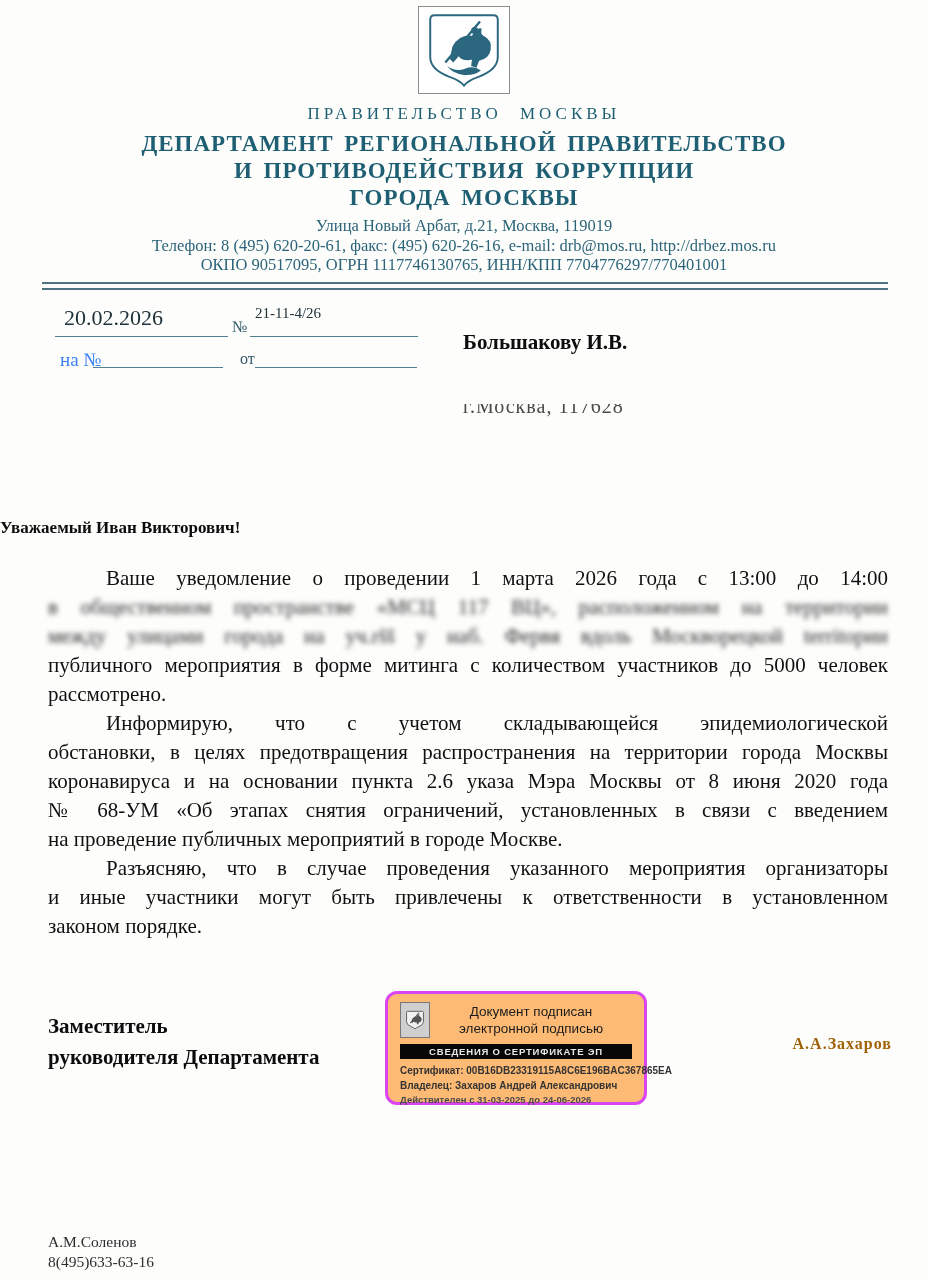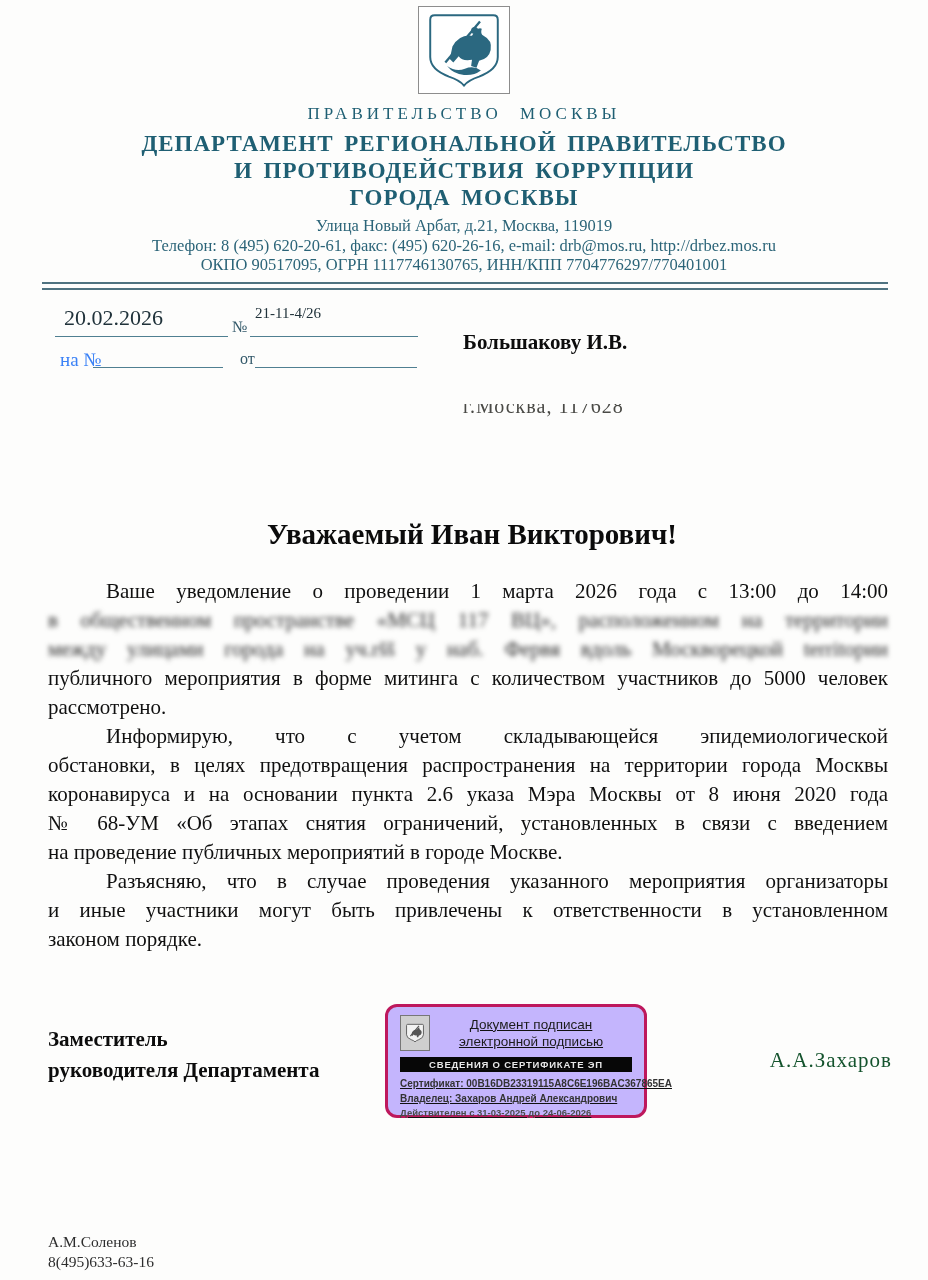--- a/index.html
+++ b/index.html
@@ -44,40 +44,40 @@
   .u3{position:absolute;left:93px;top:77px;width:130px;border-bottom:1.5px solid #4f7f91;}
   .ref-ot{position:absolute;left:240px;top:60px;font-size:16px;color:#33596a;}
   .u4{position:absolute;left:255px;top:77px;width:162px;border-bottom:1.5px solid #4f7f91;}
   .addressee-name{position:absolute;left:463px;top:40px;font-weight:bold;font-size:21px;color:#0d0d0d;}
   .addressee-city{
     position:absolute;left:463px;top:114px;height:15px;overflow:hidden;color:#4a4a46;
   }
   .addressee-city span{display:block;font-size:20px;margin-top:-9px;letter-spacing:1px;}
   
   .salutation{
-    text-align:center;font-weight:bold;font-size:29px;margin-top:82px;color:#0b0b0b;padding-left:16px;
+    font-weight:bold;font-size:17px;margin-top:82px;color:#0b0b0b;
   }
   .body-text{margin:26px 40px 0 48px;font-size:21px;line-height:29px;color:#101010;}
   .jline{text-align:justify;text-align-last:justify;}
   .lline{text-align:left;}
   .indent{padding-left:58px;}
   .blurred{
     filter:blur(2.6px);color:#2c2c2c;text-align:justify;text-align-last:justify;
     transform:scaleY(1.02);
   }
   
   .sig-zone{position:relative;height:170px;margin-top:50px;}
   .sig-position{
     position:absolute;left:48px;top:20px;font-weight:bold;font-size:21px;line-height:31px;color:#0c0c0c;
   }
-  .sig-name{position:absolute;right:36px;top:44px;font-weight:normal;font-size:21px;letter-spacing:1px;color:#14532d;}
+  .sig-name{position:absolute;right:36px;top:44px;font-weight:bold;font-size:16px;letter-spacing:1px;color:#a16207;}
   .stamp{
     position:absolute;left:385px;top:0;width:232px;height:92px;
-    border:3px solid #be185d;border-radius:12px;background:#c4b5fd;
-    font-family:"Liberation Sans","DejaVu Sans",sans-serif;padding:8px 12px;text-decoration:underline;
+    border:3px solid #d946ef;border-radius:12px;background:#fdba74;
+    font-family:"Liberation Sans","DejaVu Sans",sans-serif;padding:8px 12px;
   }
   .stamp-head{display:flex;align-items:center;}
   .stamp-icon{
     width:28px;height:34px;border:1px solid #777;background:#cfcfcf;
     display:flex;align-items:center;justify-content:center;flex:0 0 auto;
   }
   .stamp-title{
     flex:1;text-align:center;font-size:13.5px;line-height:17px;color:#1c1c1c;
   }
   .stamp-bar{

